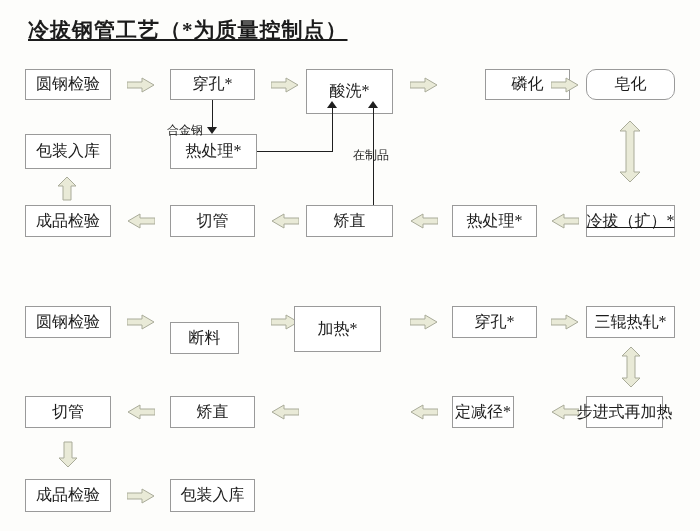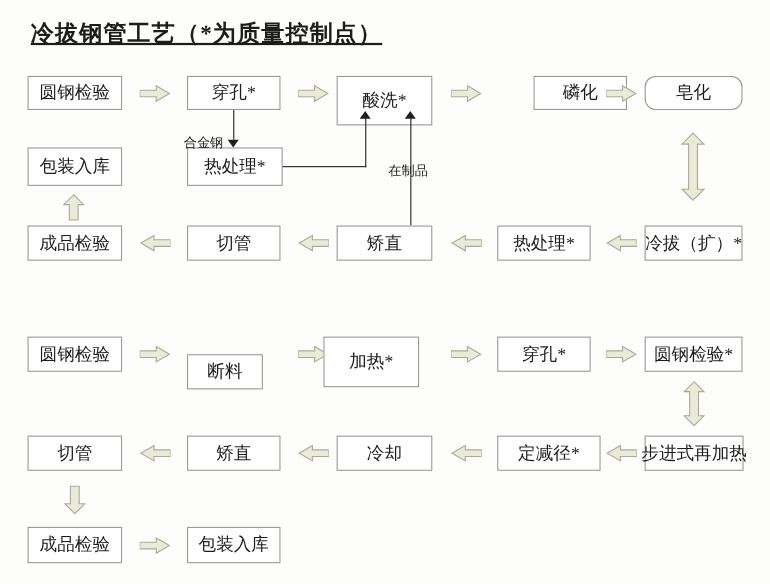--- a/index.html
+++ b/index.html
@@ -84,62 +84,61 @@
       <polygon points="28,5 13,5 13,1 1,8 13,15 13,11 28,11"></polygon>
     </svg>
   <div class="box" style="left:306px;top:205px;width:87px;height:32px;">矫直</div>
   <svg class="ba" style="left:410px;top:213px;" width="28" height="16" viewBox="0 0 28 16">
       <polygon points="28,5 13,5 13,1 1,8 13,15 13,11 28,11"></polygon>
     </svg>
   <div class="box" style="left:452px;top:205px;width:85px;height:32px;">热处理*</div>
   <svg class="ba" style="left:551px;top:213px;" width="28" height="16" viewBox="0 0 28 16">
       <polygon points="28,5 13,5 13,1 1,8 13,15 13,11 28,11"></polygon>
     </svg>
-  <div class="box" style="left:586px;top:205px;width:89px;height:32px;">冷拔（扩）*</div>
+  <div class="box" style="left:586px;top:205px;width:89px;height:32px;text-decoration:underline;">冷拔（扩）*</div>
 
 
   <div class="box" style="left:25px;top:306px;width:86px;height:32px;">圆钢检验</div>
   <svg class="ba" style="left:127px;top:314px;" width="28" height="16" viewBox="0 0 28 16">
       <polygon points="0,5 15,5 15,1 27,8 15,15 15,11 0,11"></polygon>
     </svg>
   <div class="box" style="left:170px;top:322px;width:69px;height:32px;">断料</div>
   <svg class="ba" style="left:271px;top:314px;" width="28" height="16" viewBox="0 0 28 16">
       <polygon points="0,5 15,5 15,1 27,8 15,15 15,11 0,11"></polygon>
     </svg>
   <div class="box" style="left:294px;top:306px;width:87px;height:46px;">加热*</div>
   <svg class="ba" style="left:410px;top:314px;" width="28" height="16" viewBox="0 0 28 16">
       <polygon points="0,5 15,5 15,1 27,8 15,15 15,11 0,11"></polygon>
     </svg>
   <div class="box" style="left:452px;top:306px;width:85px;height:32px;">穿孔*</div>
   <svg class="ba" style="left:551px;top:314px;" width="28" height="16" viewBox="0 0 28 16">
       <polygon points="0,5 15,5 15,1 27,8 15,15 15,11 0,11"></polygon>
     </svg>
-  <div class="box" style="left:586px;top:306px;width:89px;height:32px;">圆钢检验*</div>
+  <div class="box" style="left:586px;top:306px;width:89px;height:32px;">三辊热轧*</div>
 
   <svg class="ba" style="left:620px;top:346px;" width="22" height="42" viewBox="0 0 22 42">
       <polygon points="11,1 20,10 15,10 15,32 20,32 11,41 2,32 7,32 7,10 2,10"></polygon>
     </svg>
 
   <div class="box" style="left:25px;top:396px;width:86px;height:32px;">切管</div>
   <svg class="ba" style="left:127px;top:404px;" width="28" height="16" viewBox="0 0 28 16">
       <polygon points="28,5 13,5 13,1 1,8 13,15 13,11 28,11"></polygon>
     </svg>
   <div class="box" style="left:170px;top:396px;width:85px;height:32px;">矫直</div>
   <svg class="ba" style="left:271px;top:404px;" width="28" height="16" viewBox="0 0 28 16">
       <polygon points="28,5 13,5 13,1 1,8 13,15 13,11 28,11"></polygon>
     </svg>
-  <div class="box" style="left:306px;top:396px;width:87px;height:32px;">冷却</div>
   <svg class="ba" style="left:410px;top:404px;" width="28" height="16" viewBox="0 0 28 16">
       <polygon points="28,5 13,5 13,1 1,8 13,15 13,11 28,11"></polygon>
     </svg>
-  <div class="box" style="left:452px;top:396px;width:94px;height:32px;">定减径*</div>
+  <div class="box" style="left:452px;top:396px;width:62px;height:32px;">定减径*</div>
   <svg class="ba" style="left:551px;top:404px;" width="28" height="16" viewBox="0 0 28 16">
       <polygon points="28,5 13,5 13,1 1,8 13,15 13,11 28,11"></polygon>
     </svg>
-  <div class="box" style="left:586px;top:396px;width:90px;height:32px;">步进式再加热</div>
+  <div class="box" style="left:586px;top:396px;width:77px;height:32px;">步进式再加热</div>
 
   <svg class="ba" style="left:58px;top:441px;" width="20" height="27" viewBox="0 0 20 27">
       <polygon points="10,26 19,17 14,17 14,1 6,1 6,17 1,17"></polygon>
     </svg>
 
   <div class="box" style="left:25px;top:479px;width:86px;height:33px;">成品检验</div>
   <svg class="ba" style="left:127px;top:488px;" width="28" height="16" viewBox="0 0 28 16">
       <polygon points="0,5 15,5 15,1 27,8 15,15 15,11 0,11"></polygon>
     </svg>
   <div class="box" style="left:170px;top:479px;width:85px;height:33px;">包装入库</div>

